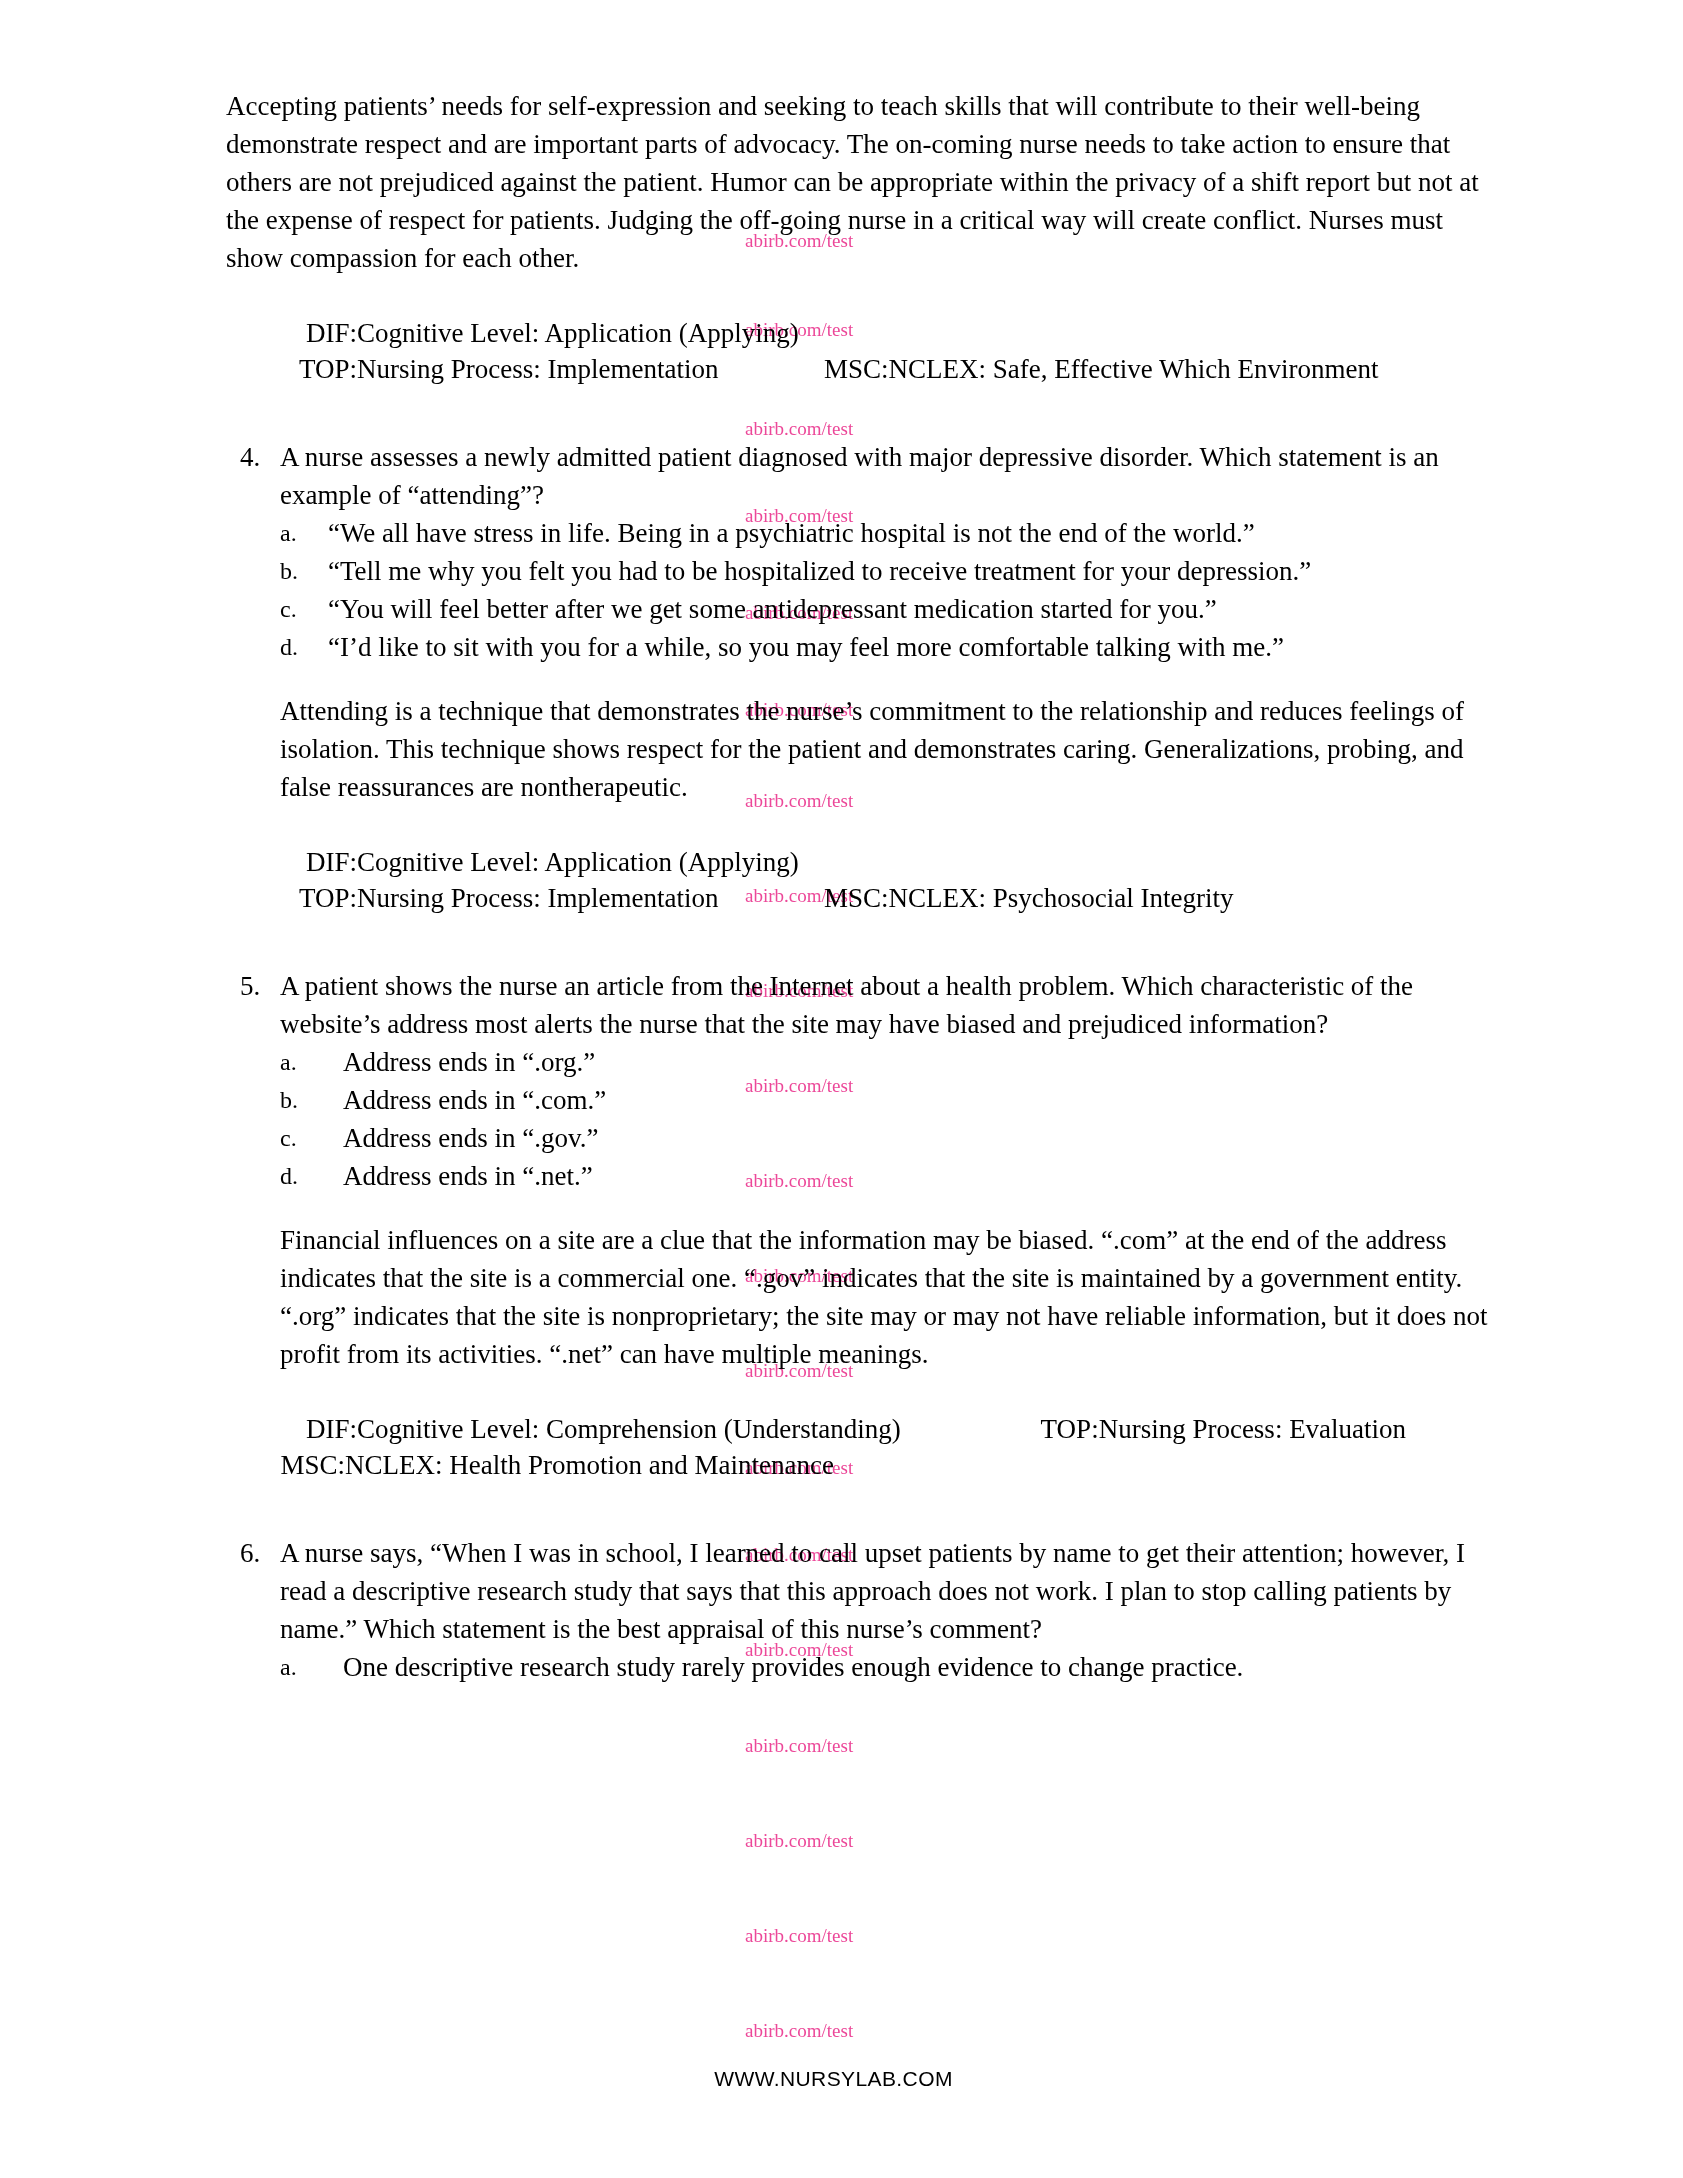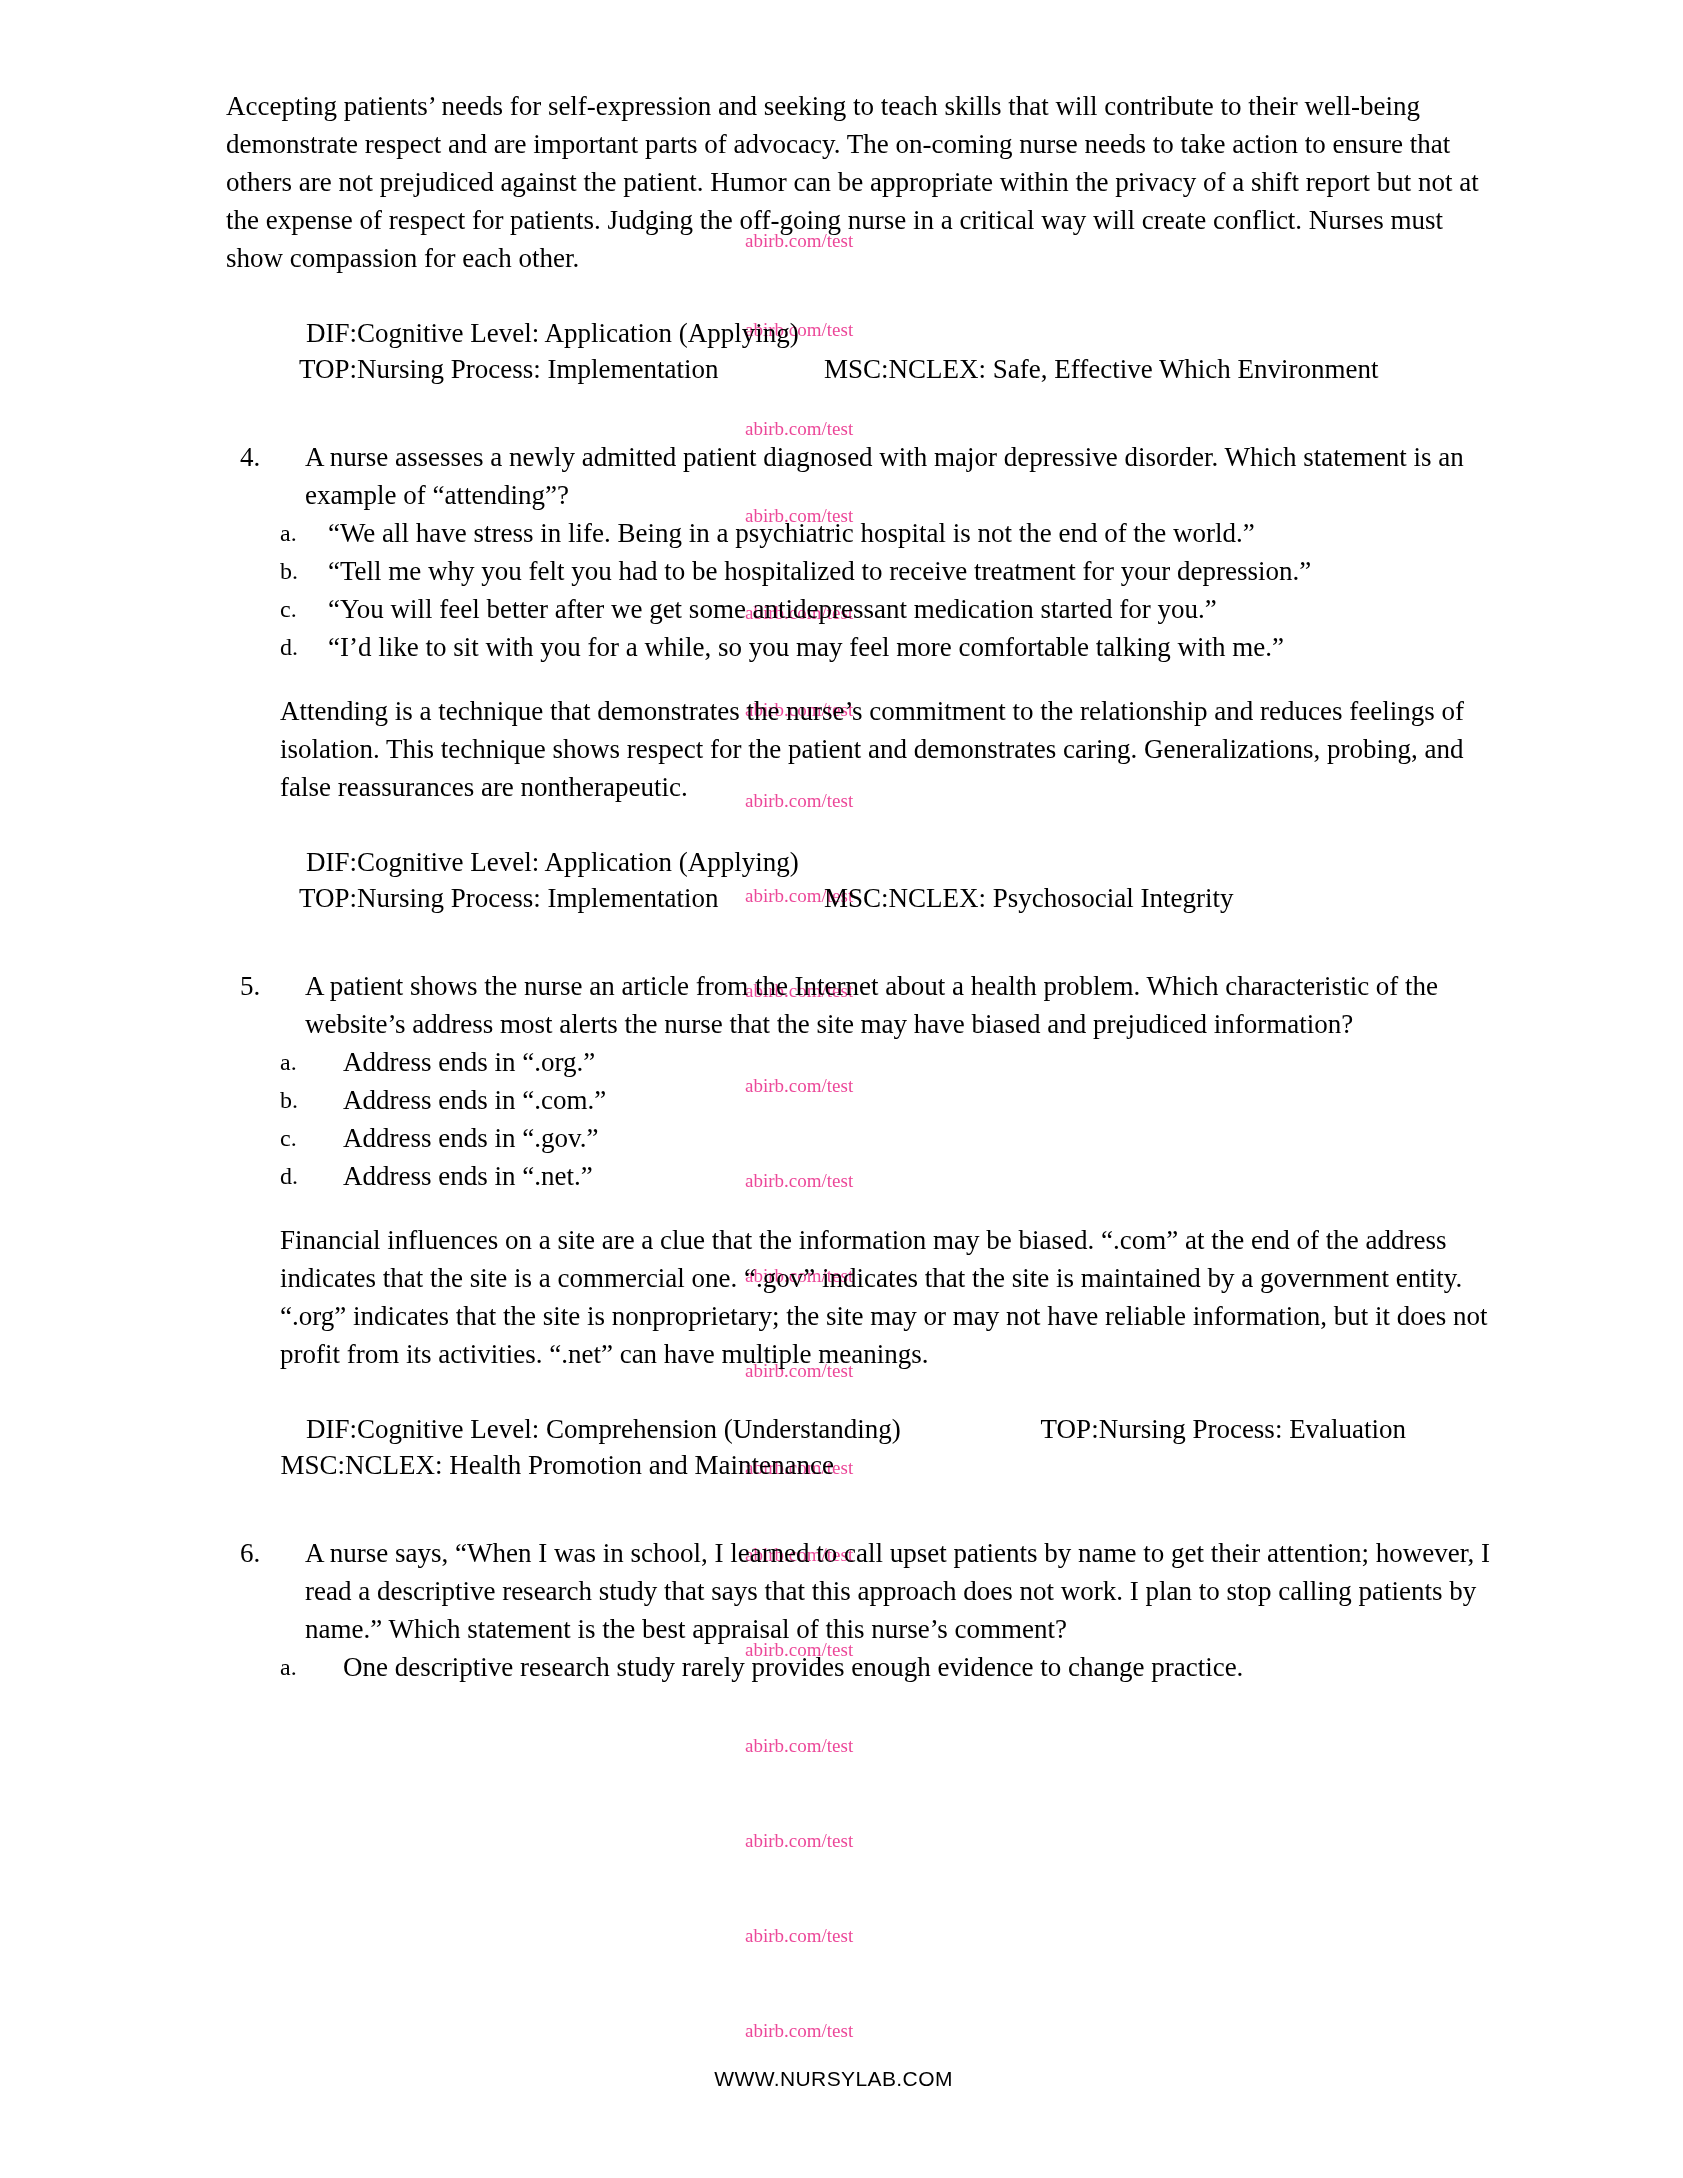--- a/index.html
+++ b/index.html
@@ -64,21 +64,21 @@
     font-size: 27px;
     line-height: 38px;
   }
   .q-num {
     flex: 0 0 auto;
     width: 54px;
     text-align: left;
     padding-left: 14px;
     box-sizing: border-box;
   }
-  .q-body { flex: 1 1 auto; margin-left: 25px; }
+  .q-body { flex: 1 1 auto; }
 
   
   .opts {
     margin-left: 54px;
     font-size: 27px;
     line-height: 38px;
   }
   .opt {
     display: flex;
     align-items: flex-start;

